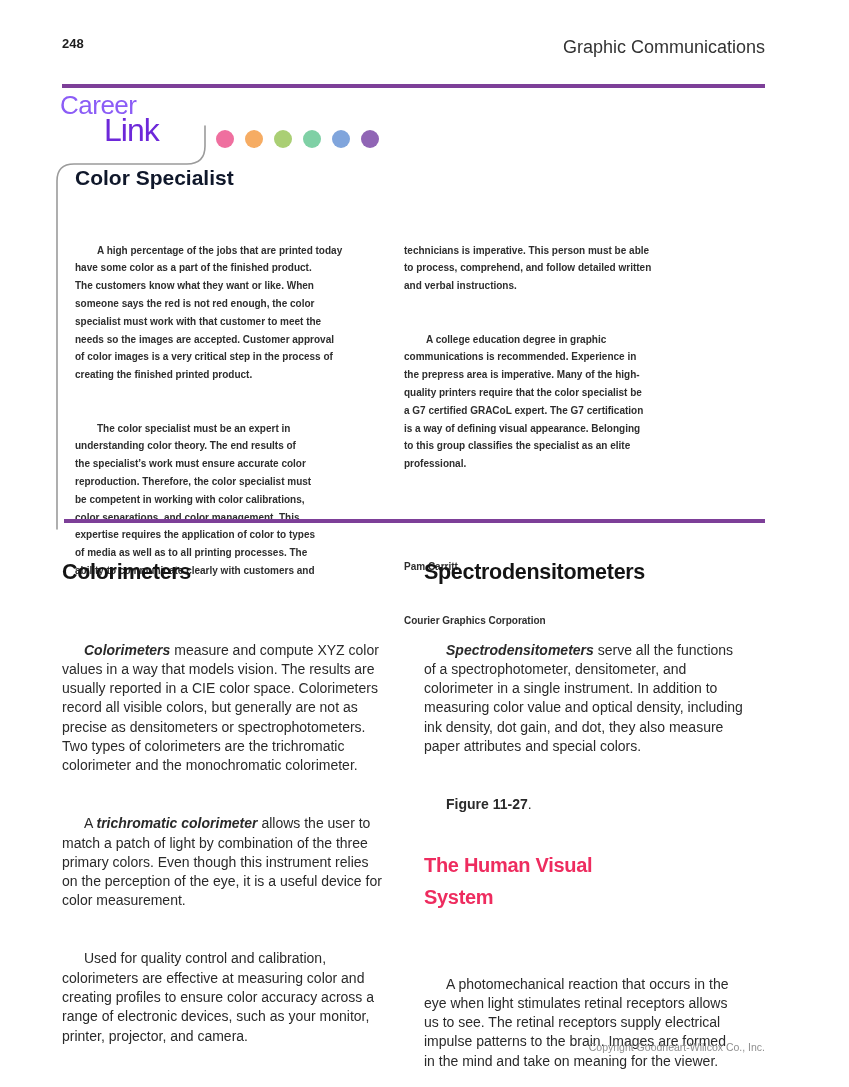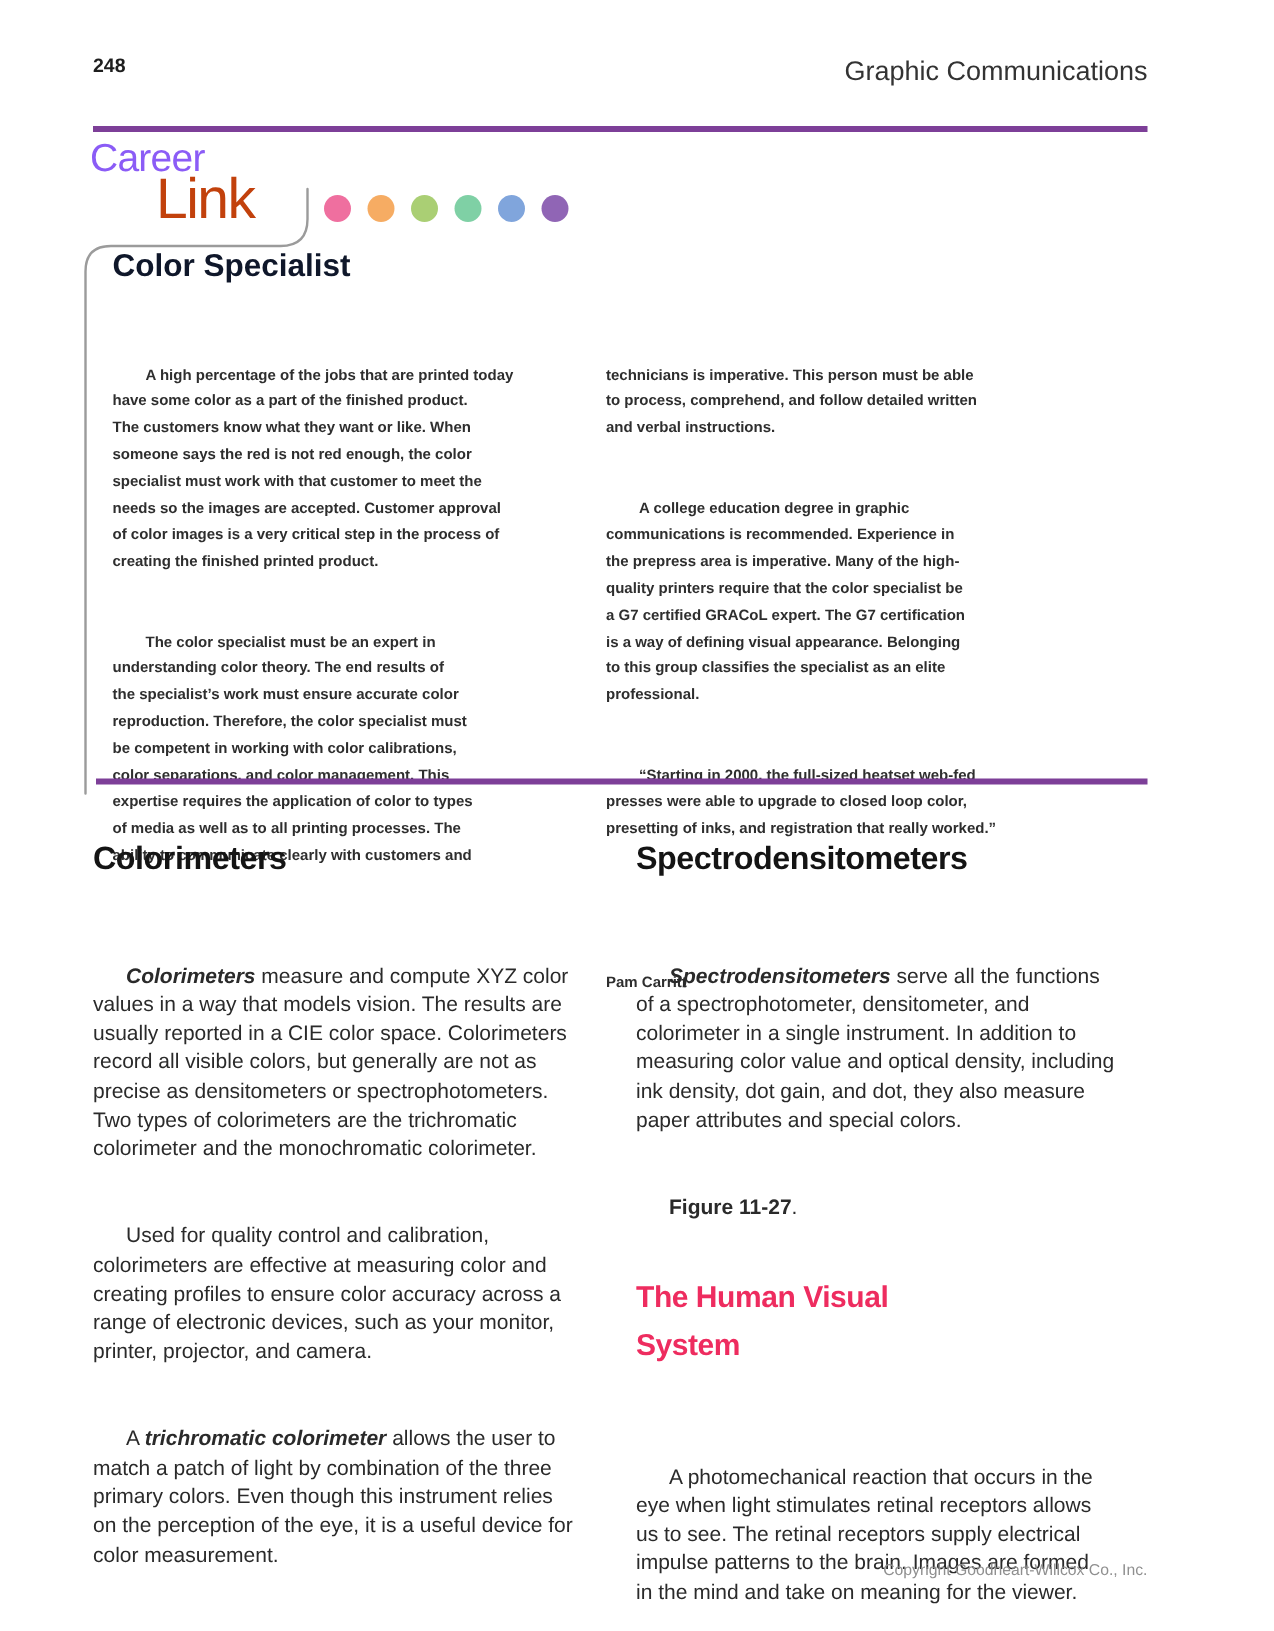--- a/index.html
+++ b/index.html
@@ -7,21 +7,21 @@
   .page {
     position:relative; width:849px; height:1087px; background:#fff;
     font-family:"Liberation Sans", sans-serif; color:#2b2b2b; overflow:hidden;
   }
   .hdr-num { position:absolute; left:62px; top:36px; font-size:13px; font-weight:bold; color:#1e1e1e;text-align:right; }
   .hdr-title { position:absolute; right:84px; top:37px; font-size:18px; color:#333; }
   .rule { position:absolute; background:#7d3f98; height:4px; }
   .rule-top { left:62px; top:84px; width:703px; }
   .rule-bottom { left:64px; top:519px; width:701px; }
   .logo-career { position:absolute; left:60px; top:90px; font-size:26px; color:#8b5cf6; letter-spacing:-0.5px; }
-  .logo-link { position:absolute; left:104px; top:112px; font-size:38px; color:#c2410c; letter-spacing:-1px; }
+  .logo-link { position:absolute; left:104px; top:112px; font-size:32px; color:#6d28d9; letter-spacing:-1px; }
   .box-border { position:absolute; left:50px; top:120px; }
   .dots { position:absolute; left:216px; top:130px; display:flex; gap:11px; }
   .dot { width:18px; height:18px; border-radius:50%; display:inline-block; }
   .box-heading { position:absolute; left:75px; top:166px; font-size:21px; font-weight:bold; color:#0f172a; }
   .col { position:absolute; white-space:pre; }
   .boxtext { font-size:10px; line-height:17.8px; color:#2e2e2e;font-weight:bold; }
   .box-left  { left:75px;  top:206px; width:340px; }
   .box-right { left:404px; top:206px; width:345px; }
   .maintext { font-size:14px; line-height:19.3px; color:#2a2a2a; }
   .main-left  { left:62px;  top:602px; width:352px; }
@@ -91,49 +91,47 @@
 to process, comprehend, and follow detailed written
 and verbal instructions.</p>
     <p class="ind">A college education degree in graphic
 communications is recommended. Experience in
 the prepress area is imperative. Many of the high-
 quality printers require that the color specialist be
 a G7 certified GRACoL expert. The G7 certification
 is a way of defining visual appearance. Belonging
 to this group classifies the specialist as an elite
 professional.</p>
-    <p class="ind">“Starting in 2000, the full-sized heatset web-fed
-presses were able to upgrade to closed loop color,
-presetting of inks, and registration that really worked.”</p>
     <div class="attrib-group">
       <p>Pam Carritt</p>
+      <p>Courier Graphics Corporation</p>
     </div>
   </div>
 
   <div class="rule rule-bottom"></div>
 
   <h2 class="section-heading h-colorimeters">Colorimeters</h2>
   <div class="col maintext main-left">
     <p class="ind"><span class="b i">Colorimeters</span><span> measure and compute XYZ color
 values in a way that models vision. The results are
 usually reported in a CIE color space. Colorimeters
 record all visible colors, but generally are not as
 precise as densitometers or spectrophotometers.
 Two types of colorimeters are the trichromatic
 colorimeter and the monochromatic colorimeter.</span></p>
+    <p class="ind"><span>A </span><span class="b i">trichromatic colorimeter</span><span> allows the user to
+match a patch of light by combination of the three
+primary colors. Even though this instrument relies
+on the perception of the eye, it is a useful device for
+color measurement.</span></p>
     <p class="ind">Used for quality control and calibration,
 colorimeters are effective at measuring color and
 creating profiles to ensure color accuracy across a
 range of electronic devices, such as your monitor,
 printer, projector, and camera.</p>
-    <p class="ind"><span>A </span><span class="b i">trichromatic colorimeter</span><span> allows the user to
-match a patch of light by combination of the three
-primary colors. Even though this instrument relies
-on the perception of the eye, it is a useful device for
-color measurement.</span></p>
     <p class="ind"><span>A </span><span class="b i">monochromatic colorimeter</span><span> does not
 measure types of color, but measures the intensity
 of a particular color. Unlike the trichromatic
 colorimeter, it does </span></p>
   </div>
 
   <h2 class="section-heading h-spectro">Spectrodensitometers</h2>
   <div class="col maintext main-right">
     <p class="ind"><span class="b i">Spectrodensitometers</span><span> serve all the functions
 of a spectrophotometer, densitometer, and

